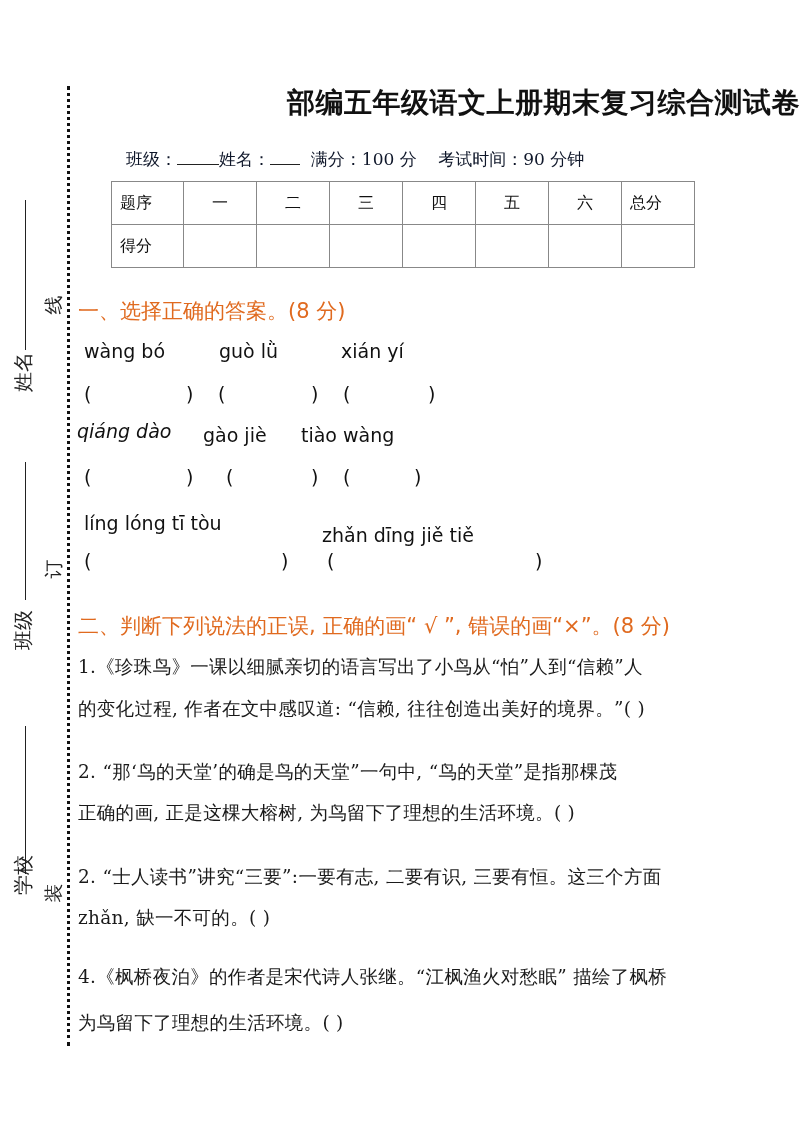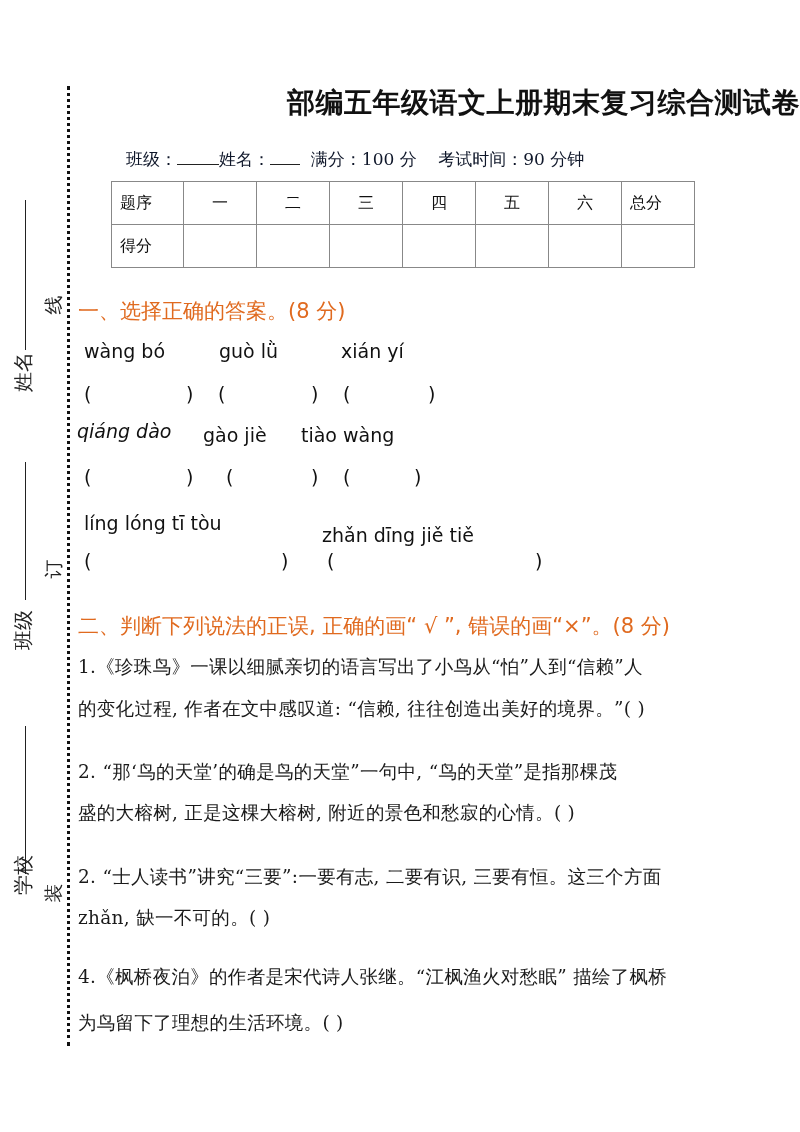--- a/index.html
+++ b/index.html
@@ -113,19 +113,19 @@
 <div class="paren" style="left:281px;top:550px;">)</div>
 <div class="paren" style="left:327px;top:550px;">(</div>
 <div class="paren" style="left:535px;top:550px;">)</div>
 
 <div class="section-head" style="top:612px;">二、判断下列说法的正误, 正确的画“ √ ”, 错误的画“×”。(8 分)</div>
 
 <div class="q-line" style="top:654px;">1.《珍珠鸟》一课以细腻亲切的语言写出了小鸟从“怕”人到“信赖”人</div>
 <div class="q-line" style="top:696px;">的变化过程, 作者在文中感叹道: “信赖, 往往创造出美好的境界。”(    )</div>
 
 <div class="q-line" style="top:759px;">2. “那‘鸟的天堂’的确是鸟的天堂”一句中, “鸟的天堂”是指那棵茂</div>
-<div class="q-line" style="top:800px;">盛的大榕树, 正是这棵大榕树, 附近的景色和愁寂的心情。(    )</div>
+<div class="q-line" style="top:800px;">正确的画, 正是这棵大榕树, 为鸟留下了理想的生活环境。(    )</div>
 
 <div class="q-line" style="top:864px;">2. “士人读书”讲究“三要”:一要有志, 二要有识, 三要有恒。这三个方面</div>
 <div class="q-line" style="top:905px;">zhǎn, 缺一不可的。(    )</div>
 
 <div class="q-line" style="top:964px;">4.《枫桥夜泊》的作者是宋代诗人张继。“江枫渔火对愁眠” 描绘了枫桥</div>
 <div class="q-line" style="top:1010px;">为鸟留下了理想的生活环境。(    )</div>
 
 </body></html>

